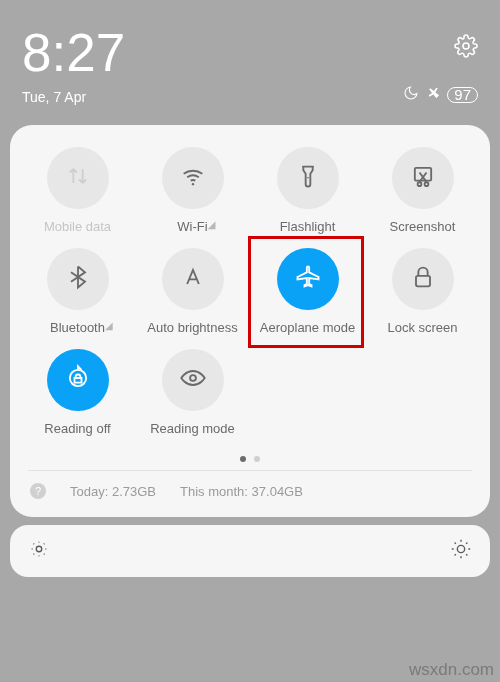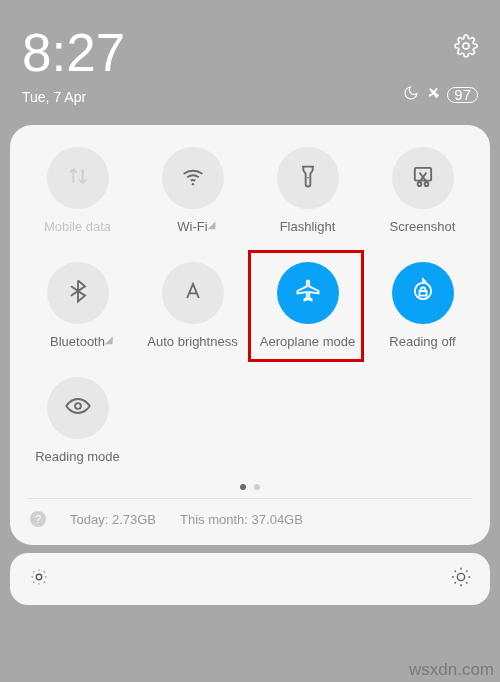--- a/index.html
+++ b/index.html
@@ -25,21 +25,21 @@
     .battery-pill {
       border: 1.2px solid #fff; border-radius: 9px;
       padding: 0 6px; font-size: 15px; line-height: 14px;
     }
     .panel {
       margin: 10px 10px 8px 10px;
       background: #f6f6f6;
       border-radius: 22px;
       padding: 22px 10px 14px 10px;
     }
-    .grid { display: grid; grid-template-columns: repeat(4, 1fr); row-gap: 28px; }
+    .grid { display: grid; grid-template-columns: repeat(4, 1fr); row-gap: 14px; }
     .tile { display: flex; flex-direction: column; align-items: center; position: relative; }
     .circle {
       width: 62px; height: 62px; border-radius: 50%;
       background: #e7e7e7; display: flex; align-items: center; justify-content: center;
     }
     .circle svg { width: 28px; height: 28px; stroke: #6a6a6a; fill: none; stroke-width: 1.6; }
     .circle.filled svg { stroke: #fff; }
     .circle.active { background: #09a2f6; }
     .circle.disabled svg { stroke: #cfcfcf; }
     .tile-label { margin-top: 10px; font-size: 13px; color: #6a6a6a; text-align: center; white-space: nowrap; }
@@ -155,20 +155,29 @@
       <div class="highlight-box" style="left:-2px; top:-12px; width:116px; height:112px;"></div>
       <div class="circle active filled">
           <span><svg viewBox="0 0 24 24">
               <path d="M21 14l-8-1v5l2 1v1l-3-1-3 1v-1l2-1v-5l-8 1v-2l8-4V4a1 1 0 0 1 2 0v4l8 4z"></path>
             </svg></span>
         </div>
       <div class="tile-label">Aeroplane mode</div>
     </div>
 
     <div class="tile">
+      <div class="circle">
+          <span><svg viewBox="0 0 24 24">
+              <rect x="6" y="11" width="12" height="9" rx="1.5"></rect>
+              <path d="M8 11V8a4 4 0 0 1 8 0v3"></path>
+            </svg></span>
+        </div>
+      <div class="tile-label">Lock screen</div>
+    </div>
+    <div class="tile">
       <div class="circle active filled">
           <span><svg viewBox="0 0 24 24">
               <circle cx="12" cy="12" r="7"></circle>
               <path d="M12 5V2l3 3M10 12v-1a2 2 0 0 1 4 0v1M9 12h6v4H9z"></path>
             </svg></span>
         </div>
       <div class="tile-label">Reading off</div>
     </div>
     <div class="tile">
       <div class="circle">

